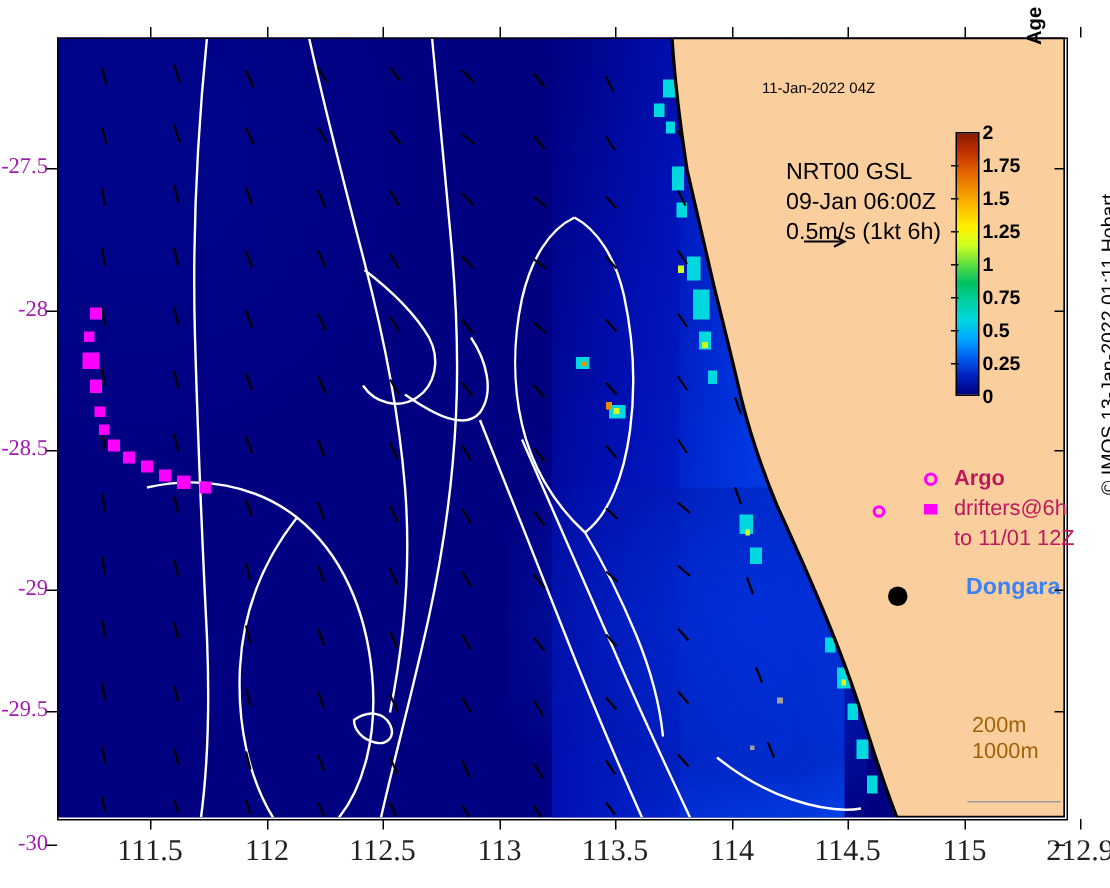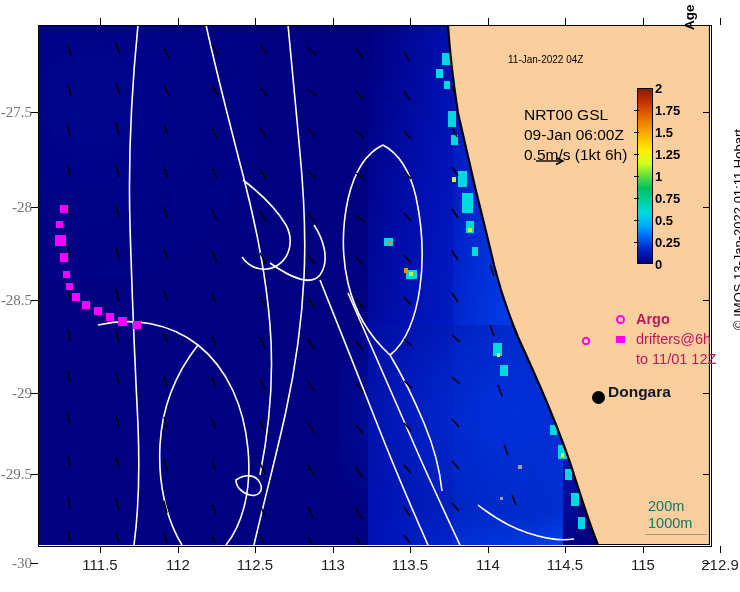--- a/index.html
+++ b/index.html
@@ -58,40 +58,40 @@
   #legend{position:absolute;left:608px;top:311px;width:130px;}
   .lg-row{position:relative;height:20px;}
   .lg-text{position:absolute;left:28px;top:0;font-size:14.5px;color:#be185d;
            font-family:"Liberation Sans",sans-serif;white-space:nowrap;}
   .lg-bold{font-weight:bold;}
   #argo-marker{position:absolute;left:8px;top:4px;width:9px;height:9px;
       border:2px solid #FF00FF;border-radius:50%;box-sizing:border-box;}
   #drifter-marker{position:absolute;left:8px;top:25px;width:9px;height:7px;
       background:#FF00FF;}
 
-  #dongara-label{position:absolute;left:608px;top:383px;font-size:15.5px;
-      font-weight:bold;color:#0f172a;font-family:"Liberation Sans",sans-serif;}
+  #dongara-label{position:absolute;left:644px;top:383px;font-size:15.5px;
+      font-weight:bold;color:#3b82f6;font-family:"Liberation Sans",sans-serif;}
   #dongara-dot{position:absolute;left:592px;top:391px;width:13px;height:13px;
       background:#000;border-radius:50%;}
 
   
-  #depthkey{position:absolute;left:648px;top:498px;font-size:14.5px;color:#0f766e;
+  #depthkey{position:absolute;left:648px;top:476px;font-size:14.5px;color:#a16207;
       line-height:17px;font-family:"Liberation Sans",sans-serif;}
   #depthkey-line{position:absolute;left:645px;top:534px;width:62px;height:1px;
       background:#999;}
 
   
   #credit{position:absolute;left:731px;top:330px;font-size:13px;color:#000;
       transform:rotate(-90deg);transform-origin:0 0;white-space:nowrap;
       font-family:"Liberation Sans",sans-serif;}
 
   
-  .xtick-label{position:absolute;top:556px;font-size:15px;color:#222;
-      font-family:Liberation Sans, sans-serif;transform:translateX(-50%);}
-  .ytick-label{position:absolute;left:32px;font-size:15px;color:#737373;
+  .xtick-label{position:absolute;top:556px;font-size:20px;color:#222;
+      font-family:Liberation Serif, serif;transform:translateX(-50%);}
+  .ytick-label{position:absolute;left:32px;font-size:15px;color:#a21caf;
       font-family:"Liberation Serif",serif;text-align:right;
       transform:translate(-100%,-50%);white-space:nowrap;}
   .xtick-mark{position:absolute;top:546px;width:1px;height:7px;background:#000;}
   .ytick-mark{position:absolute;left:31px;width:7px;height:1px;background:#000;}
   .xtick-top{position:absolute;top:18px;width:1px;height:7px;background:#000;}
   .ytick-right{position:absolute;left:703px;width:7px;height:1px;background:#000;}
 </style>
 </head>
 <body>
 

